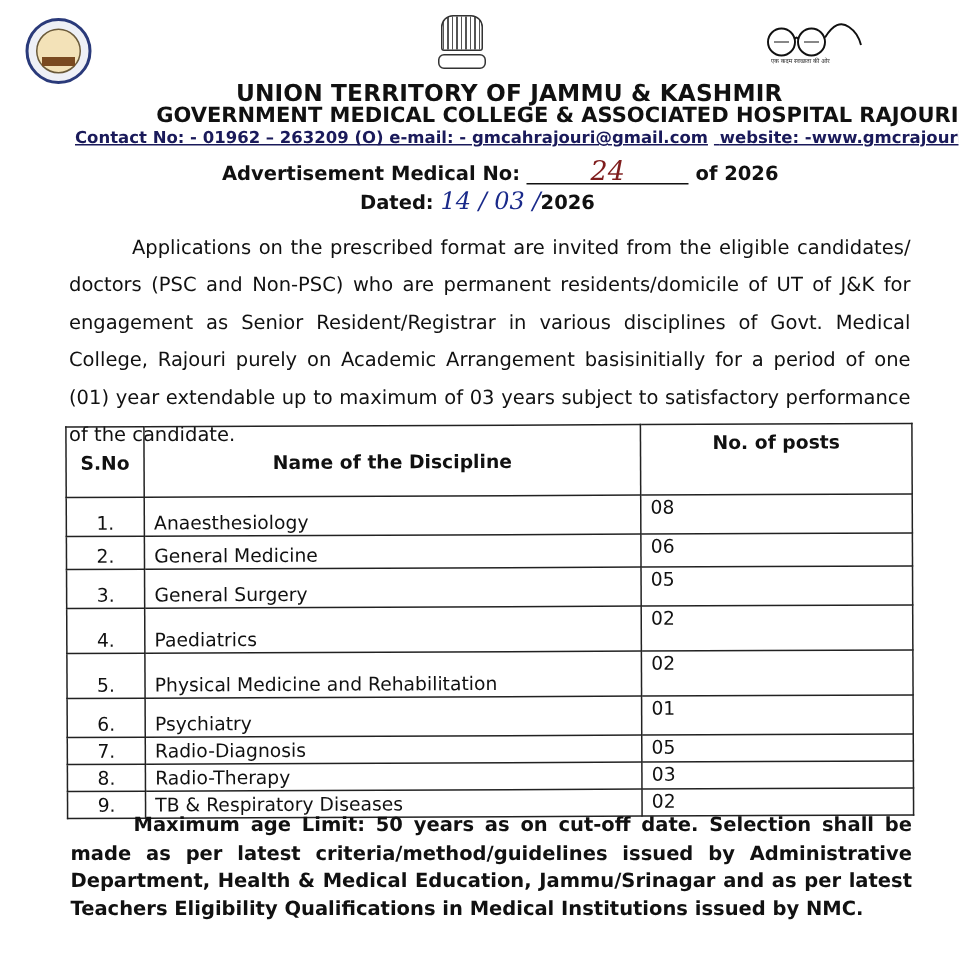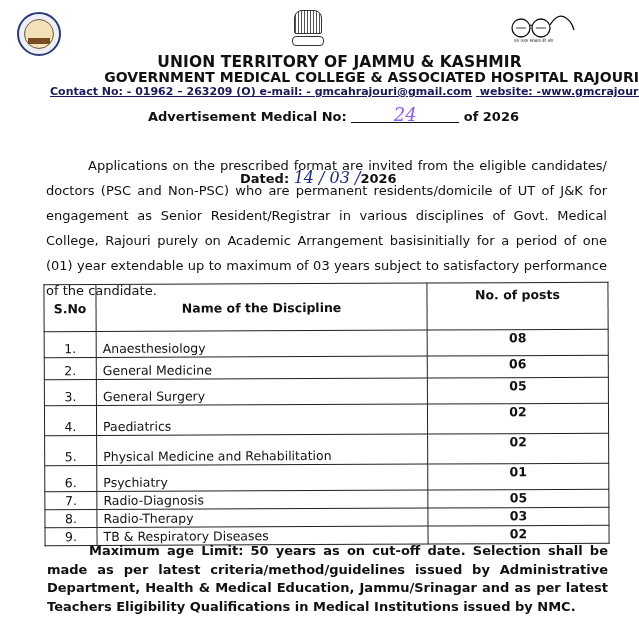--- a/index.html
+++ b/index.html
@@ -28,35 +28,35 @@
   .emblem .base { width: 30px; height: 8px; border: 1px solid #333; border-radius: 4px; margin-top: 2px; }
   .glasses { position: absolute; left: 508px; top: 10px; width: 70px; height: 36px; }
   .glasses .tag { position: absolute; left: 6px; top: 28px; font-size: 4px; color: #222; white-space: nowrap; }
 
   .h1 { position: absolute; left: 0; width: 639px; top: 53px; text-align: center; font-weight: bold; font-size: 15.5px; letter-spacing: 0.1px; padding-left: 20px; }
   .h2 { position: absolute; left: 0; width: 639px; top: 69px; text-align: right; font-weight: bold; font-size: 14px; }
   .contact { position: absolute; left: 50px; top: 85px; font-size: 11px; font-weight: bold; color: #1a1a5a; text-decoration: underline; white-space: nowrap; }
   .contact span { margin-right: 4px; }
 
   .notice { position: absolute; left: 148px; top: 108px; font-weight: bold; font-size: 13px; white-space: nowrap; }
-  .notice .hand { font-family: "DejaVu Serif", serif; font-weight: normal; font-style: italic; color: #8b5cf6; font-size: 18px; display: inline-block; width: 108px; border-bottom: 1px solid #111; text-align: center; line-height: 14px; }
-  .dated { position: absolute; left: 240px; top: 124px; font-weight: bold; font-size: 13px; white-space: nowrap; margin-top: 44px; }
+  .notice .hand { font-family: "DejaVu Serif", serif; font-weight: normal; font-style: italic; color: #7f1d1d; font-size: 18px; display: inline-block; width: 108px; border-bottom: 1px solid #111; text-align: center; line-height: 14px; }
+  .dated { position: absolute; left: 240px; top: 124px; font-weight: bold; font-size: 13px; white-space: nowrap; }
   .dated .hand { font-family: "DejaVu Serif", serif; font-weight: normal; font-style: italic; color: #1a2a8a; font-size: 16px; }
 
   .para { position: absolute; left: 46px; top: 153px; width: 561px; font-size: 13px; line-height: 25px; text-align: justify; }
   .para .indent { display: inline-block; width: 42px; }
 
   table.posts { position: absolute; left: 44px; top: 283px; width: 565px; border-collapse: collapse; font-size: 12.5px; transform: rotate(-0.25deg); }
   table.posts th, table.posts td { border: 1.5px solid #222; padding: 0 6px; }
   table.posts th { font-weight: bold; height: 42px; }
   table.posts th.sno, table.posts td.sno { width: 39px; text-align: center; }
   table.posts th.disc { text-align: center; }
   table.posts th.num { width: 168px; text-align: center; vertical-align: top; padding-top: 4px; }
   table.posts td.disc { text-align: left; vertical-align: bottom; padding-bottom: 1px; }
-  table.posts td.num { text-align: center; vertical-align: top; font-weight: bold; }
+  table.posts td.num { text-align: left; vertical-align: top; }
   table.posts td.sno { vertical-align: bottom; padding-bottom: 1px; }
   tr.r-tall td { height: 24px; }
   tr.r-mid td { height: 20px; }
   tr.r-short td { height: 16px; }
   tr.r-big td { height: 28px; }
 
   .para2 { position: absolute; left: 47px; top: 542px; width: 561px; font-size: 13px; font-weight: bold; line-height: 18.5px; text-align: justify; }
   .para2 .indent { display: inline-block; width: 42px; }
 </style>
 </head>

